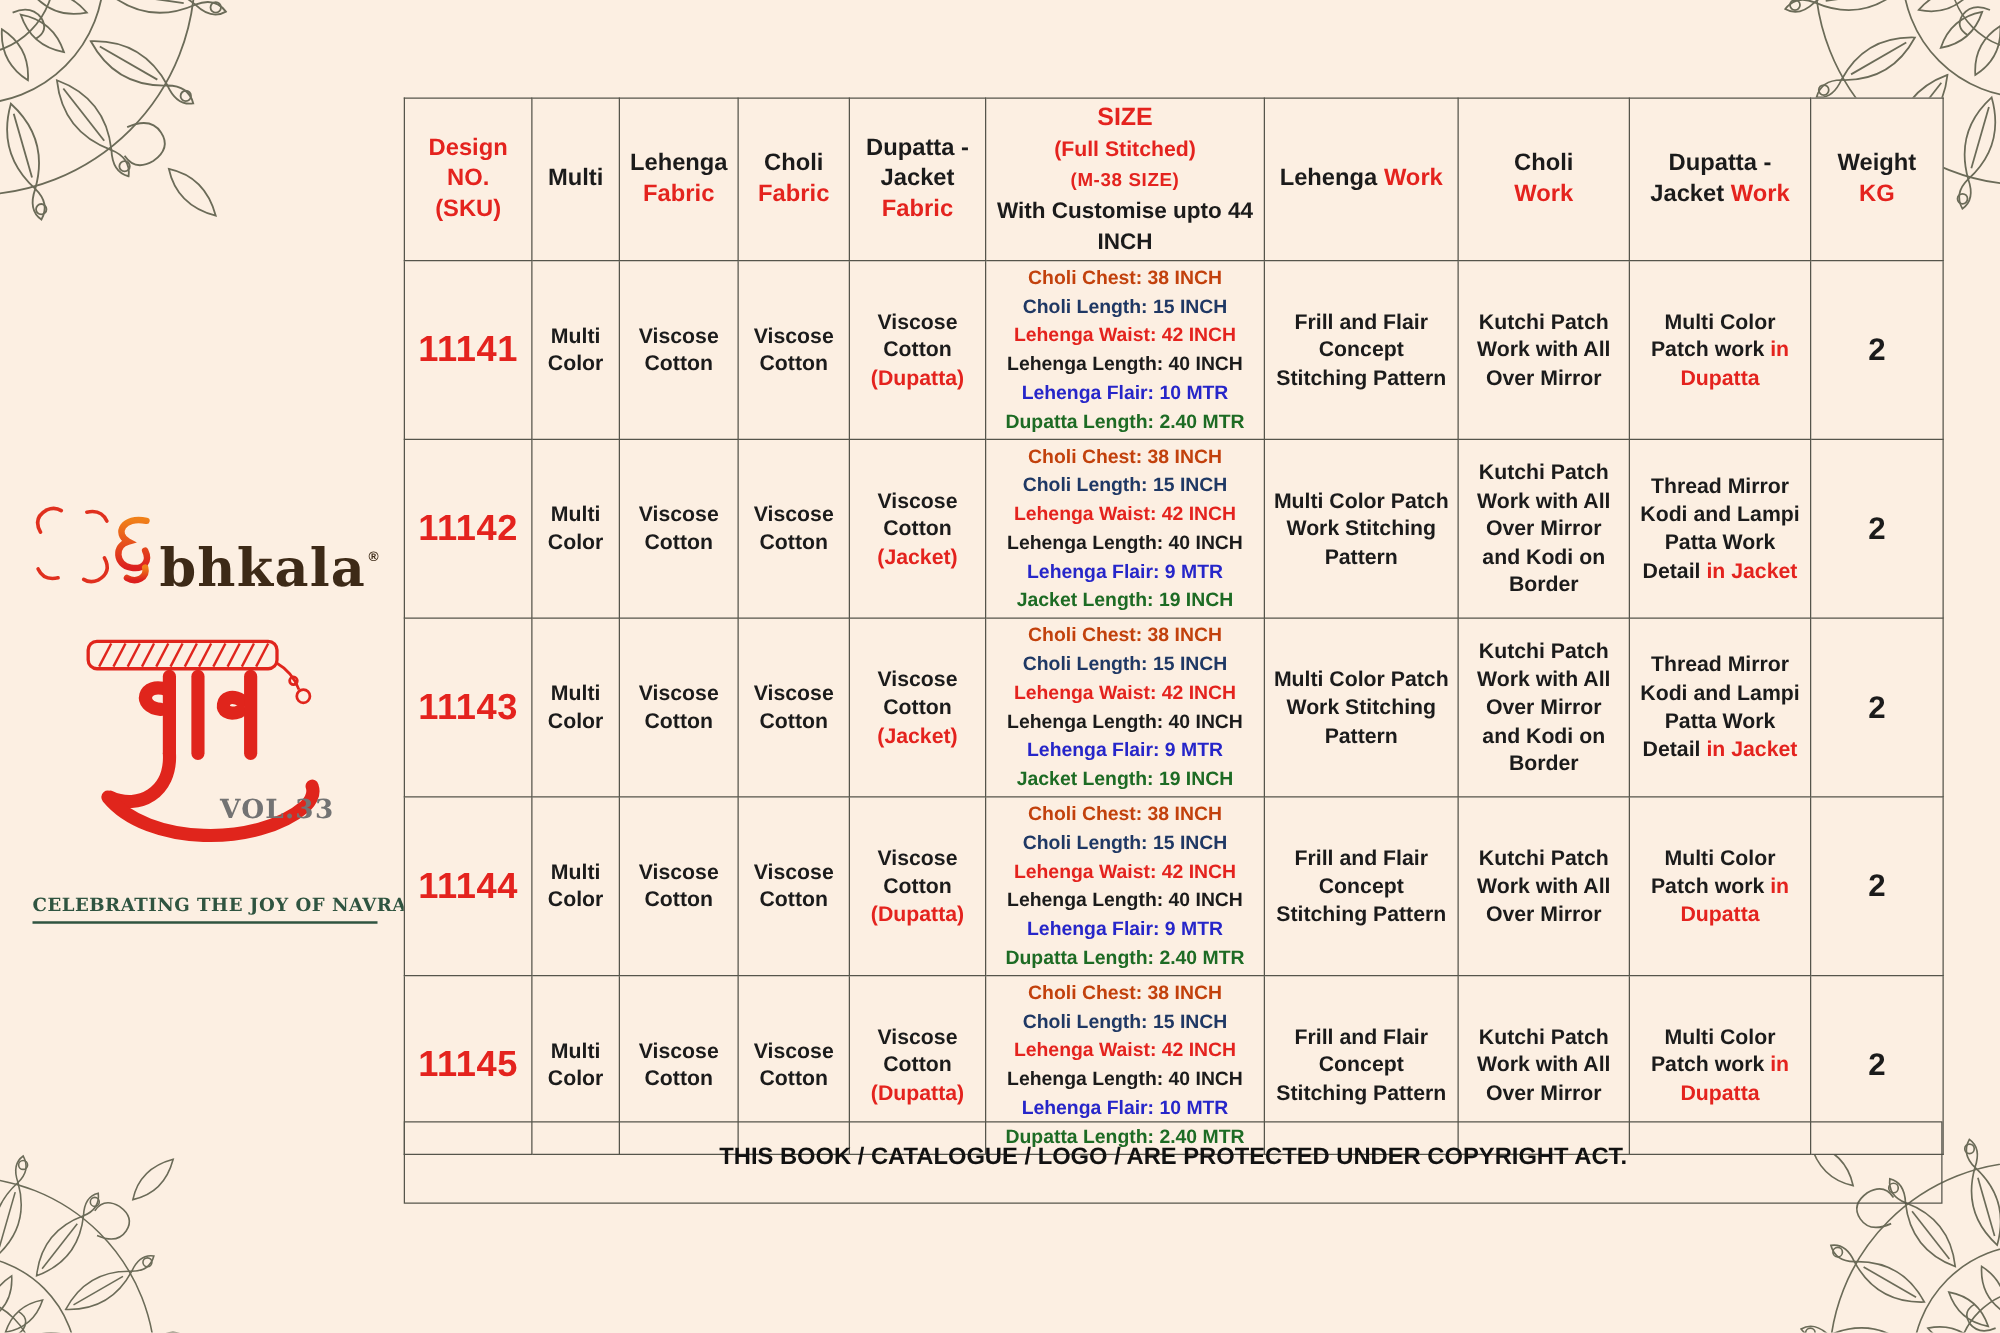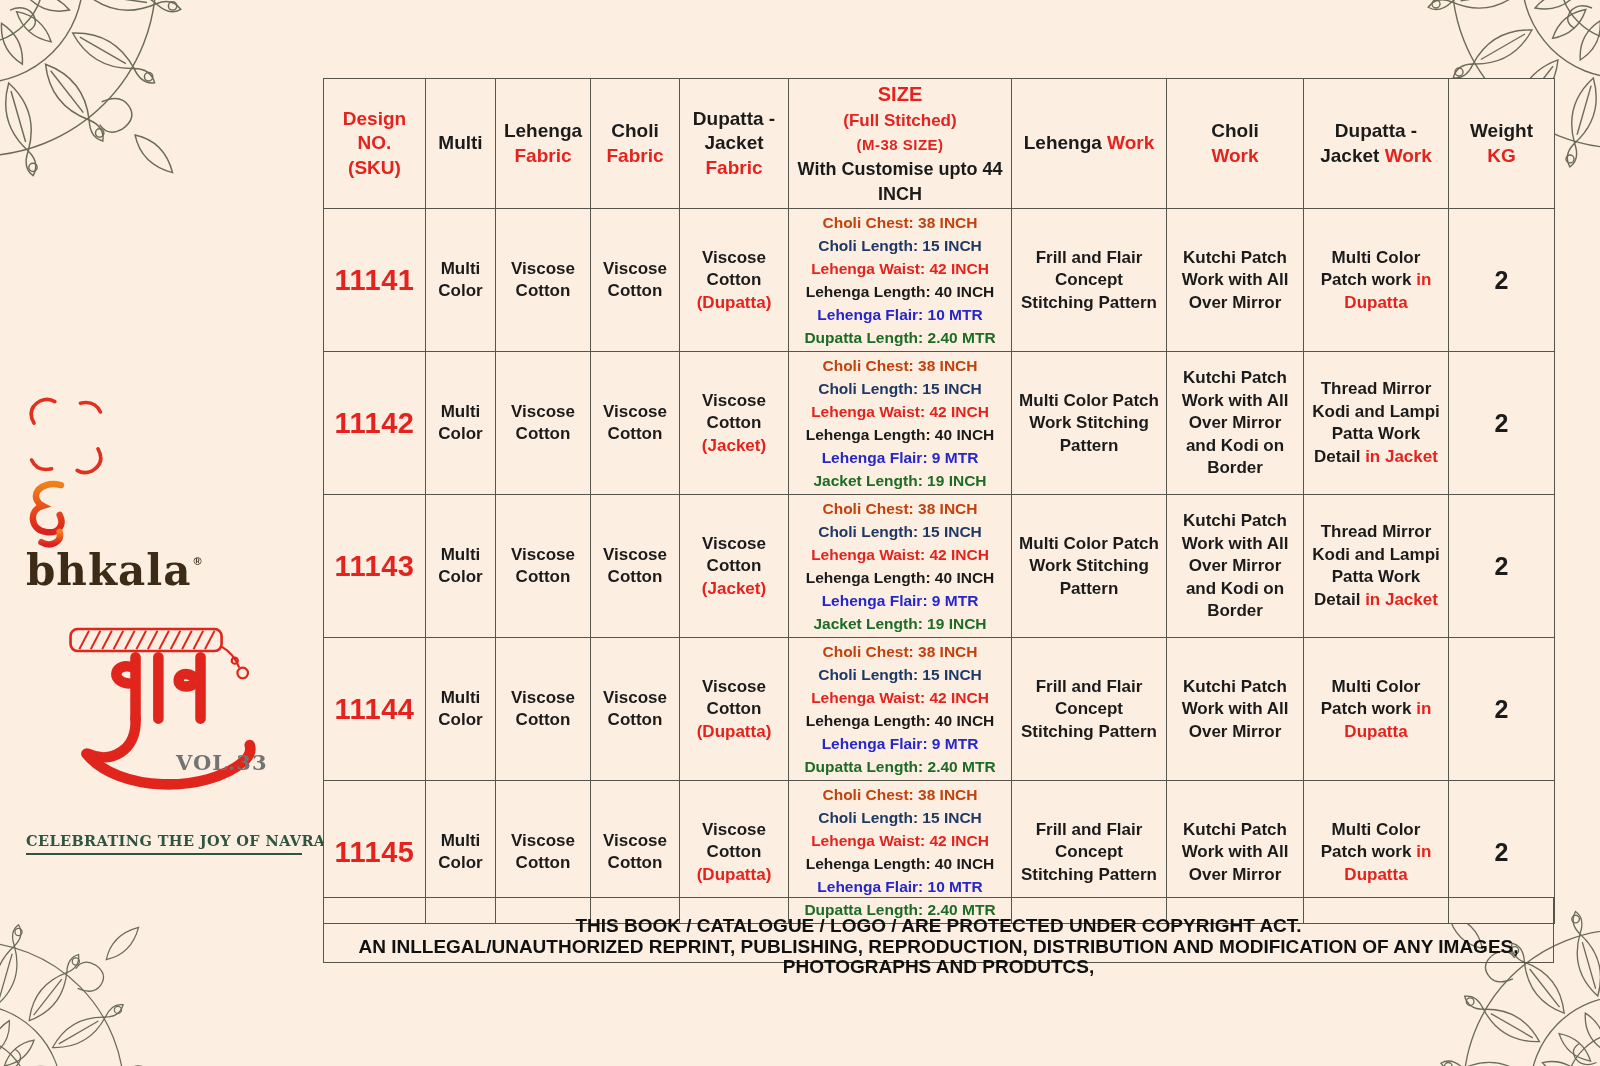--- a/index.html
+++ b/index.html
@@ -12,21 +12,21 @@
 
   
   .orn{position:absolute;pointer-events:none;}
   .orn.tl{left:-42px;top:-42px;}
   .orn.tr{right:-42px;top:-42px;transform:scaleX(-1);}
   .orn.bl{left:-46px;bottom:-46px;transform:scaleY(-1);}
   .orn.br{right:-44px;bottom:-44px;transform:scale(-1,-1);}
 
   
   .brand{position:absolute;left:26px;top:396px;width:276px;}
-  .brand-row{display:flex;align-items:flex-start;justify-content:center;flex-direction:column;}
+  .brand-row{display:flex;align-items:flex-end;justify-content:center;}
   .brand-word{font-family:"DejaVu Serif",serif;font-weight:bold;font-size:42px;color:#3d2a17;letter-spacing:1px;line-height:1;}
   .reg{font-family:"Liberation Sans",sans-serif;font-size:11px;font-weight:bold;color:#3d2a17;position:relative;top:-20px;left:2px;}
   .raas-wrap{position:relative;margin-top:26px;height:202px;}
   .raas-wrap svg{position:absolute;left:34px;top:0;}
   .vol{position:absolute;left:150px;top:132px;font-family:"DejaVu Serif",serif;font-weight:bold;font-size:21px;color:#737373;letter-spacing:1px;}
   .tagline{margin-top:12px;text-align:center;font-family:"DejaVu Serif",serif;font-weight:bold;font-size:14.5px;color:#2f5440;border-bottom:2px solid #2f5440;padding-bottom:4px;letter-spacing:0.4px;white-space:nowrap;}
 
   
   table.catalog{position:absolute;left:323px;top:78px;border-collapse:collapse;table-layout:fixed;background:#fcefe2;}
   .catalog th,.catalog td{
@@ -471,16 +471,15 @@
           </td>
           <td class="col-weight_kg">
             <div class="ln"><span>2</span></div>
           </td>
         </tr>
       </tbody>
   </table>
 
   <div class="footer">
     <div>THIS BOOK / CATALOGUE / LOGO / ARE PROTECTED UNDER COPYRIGHT ACT.</div>
-    <div>AN INLLEGAL/UNAUTHORIZED REPRINT, PUBLISHING, REPRODUCTION, DISTRIBUTION AND MODIFICATION OF ANY IMAGES, PHOTOGRAPHS AND PRODUTCS,</div>
   </div>
 
 </div>
 
 </body></html>

